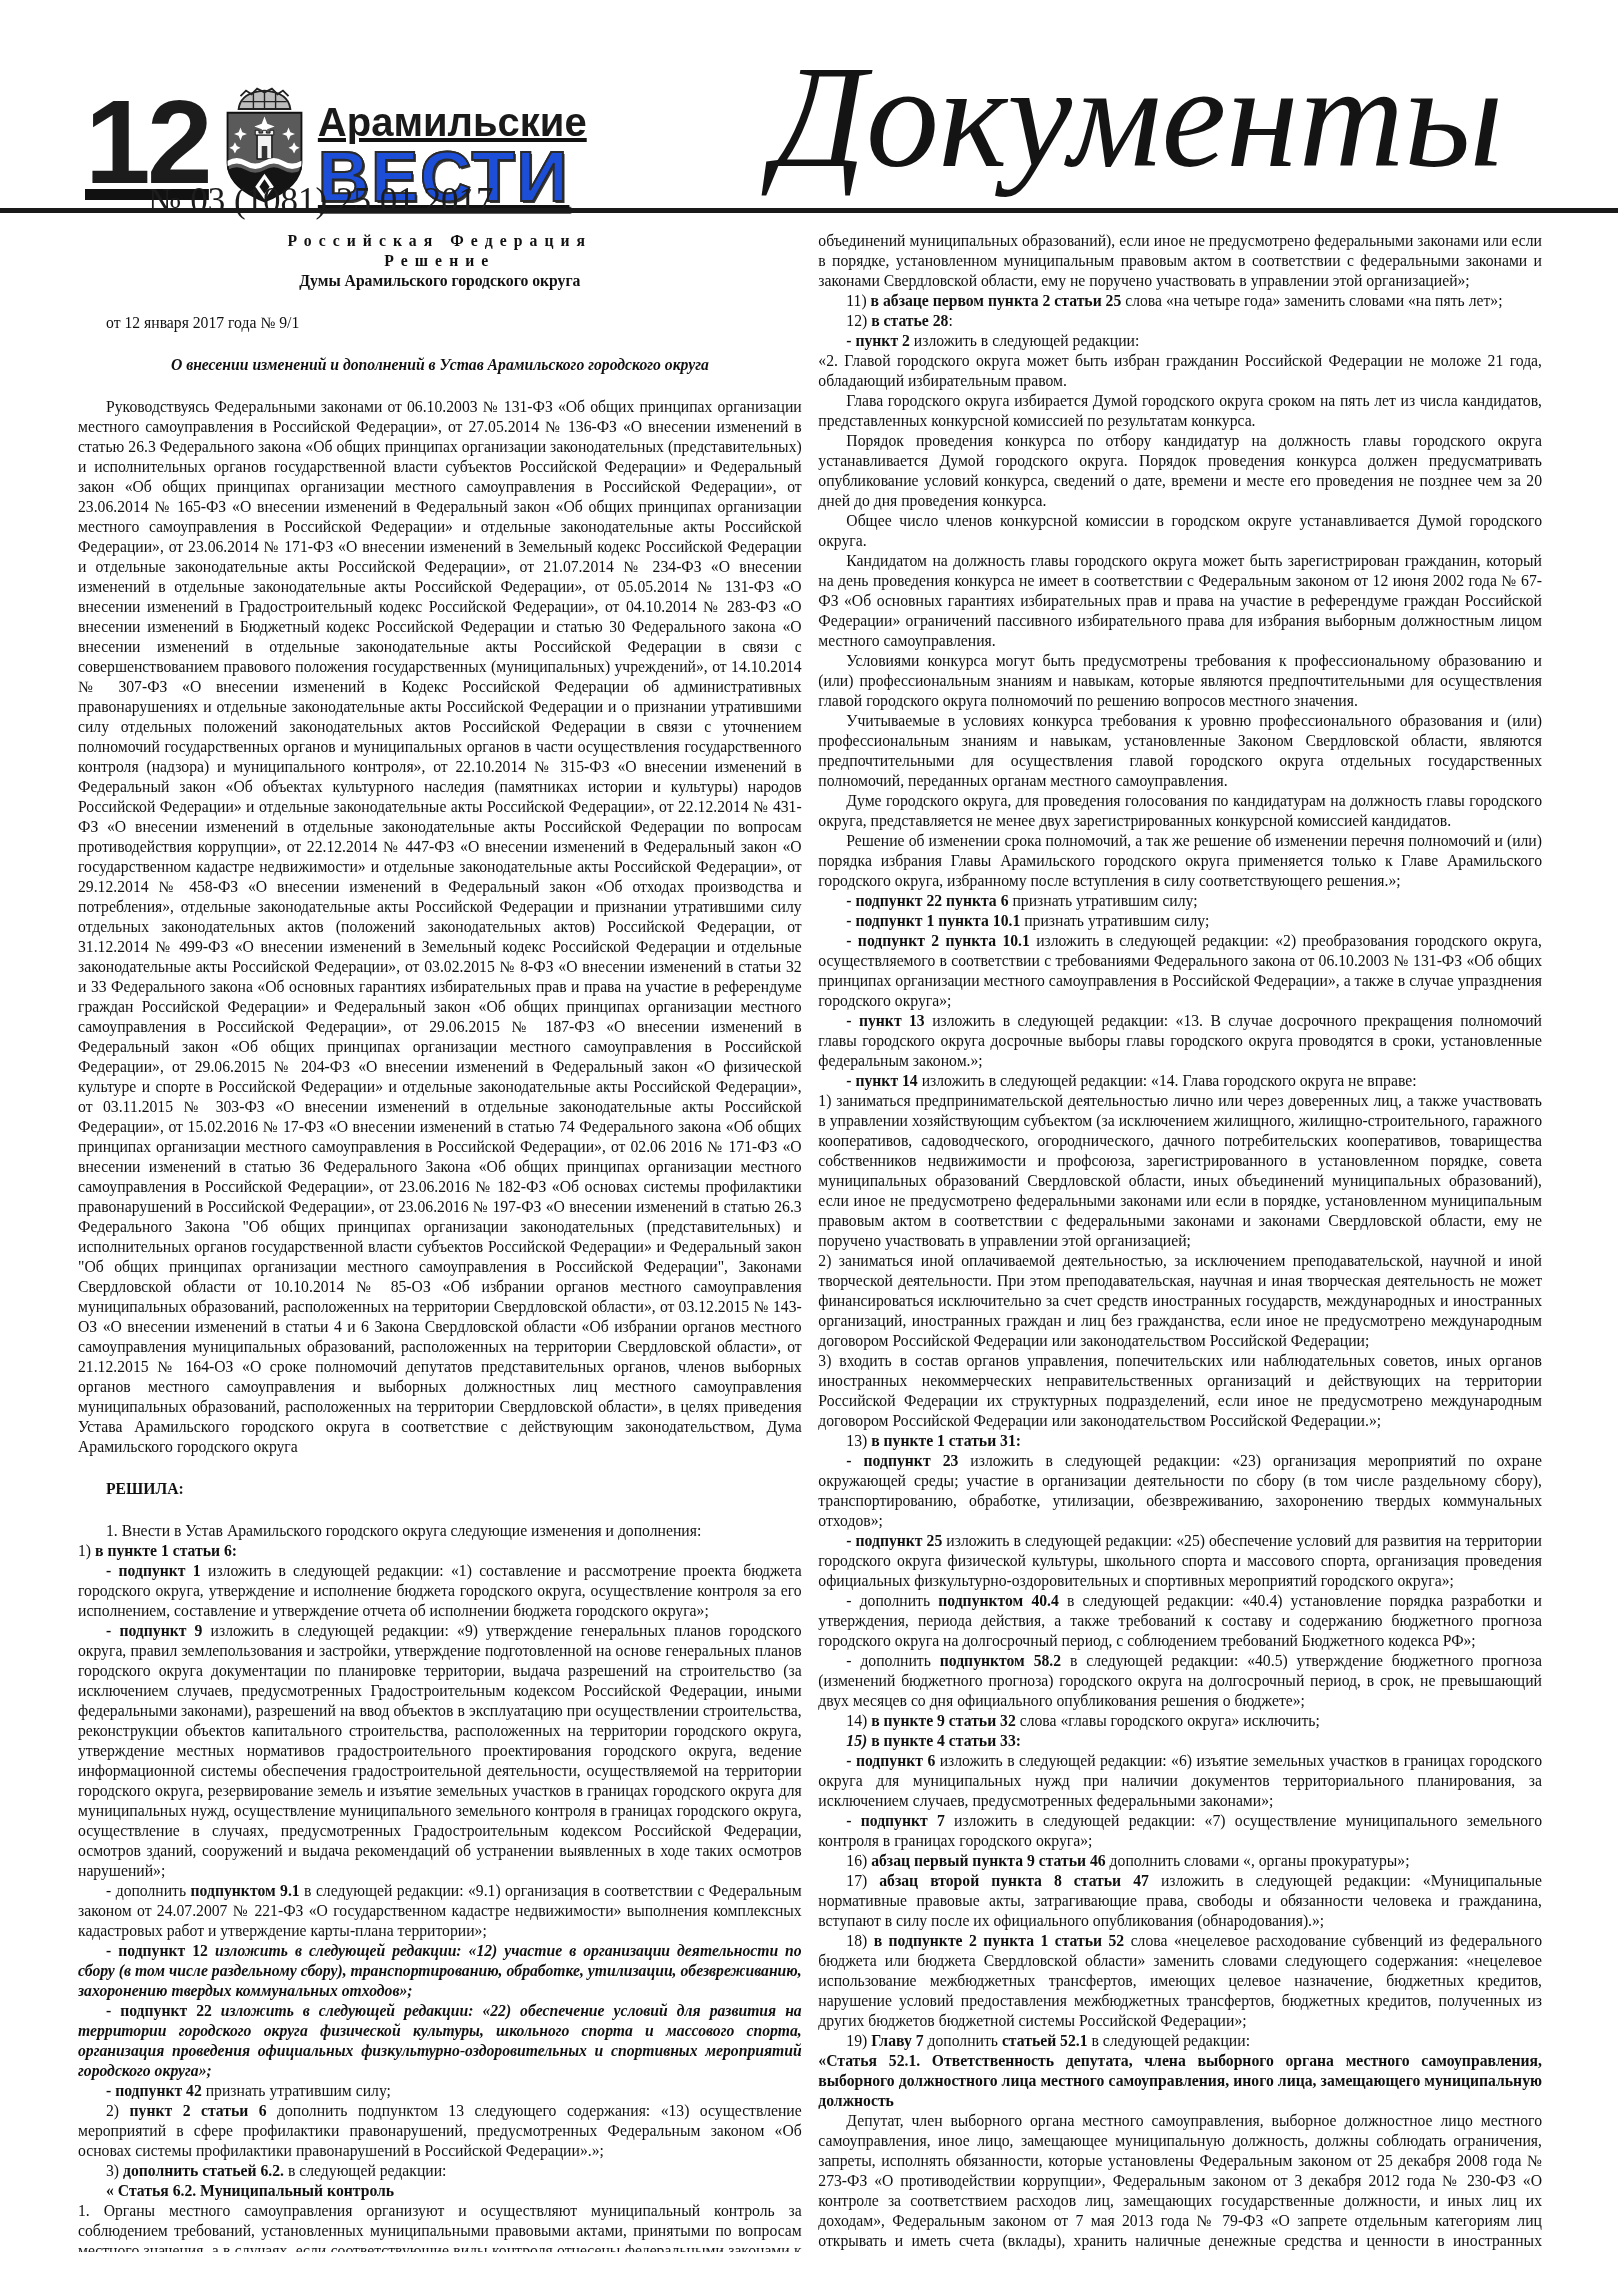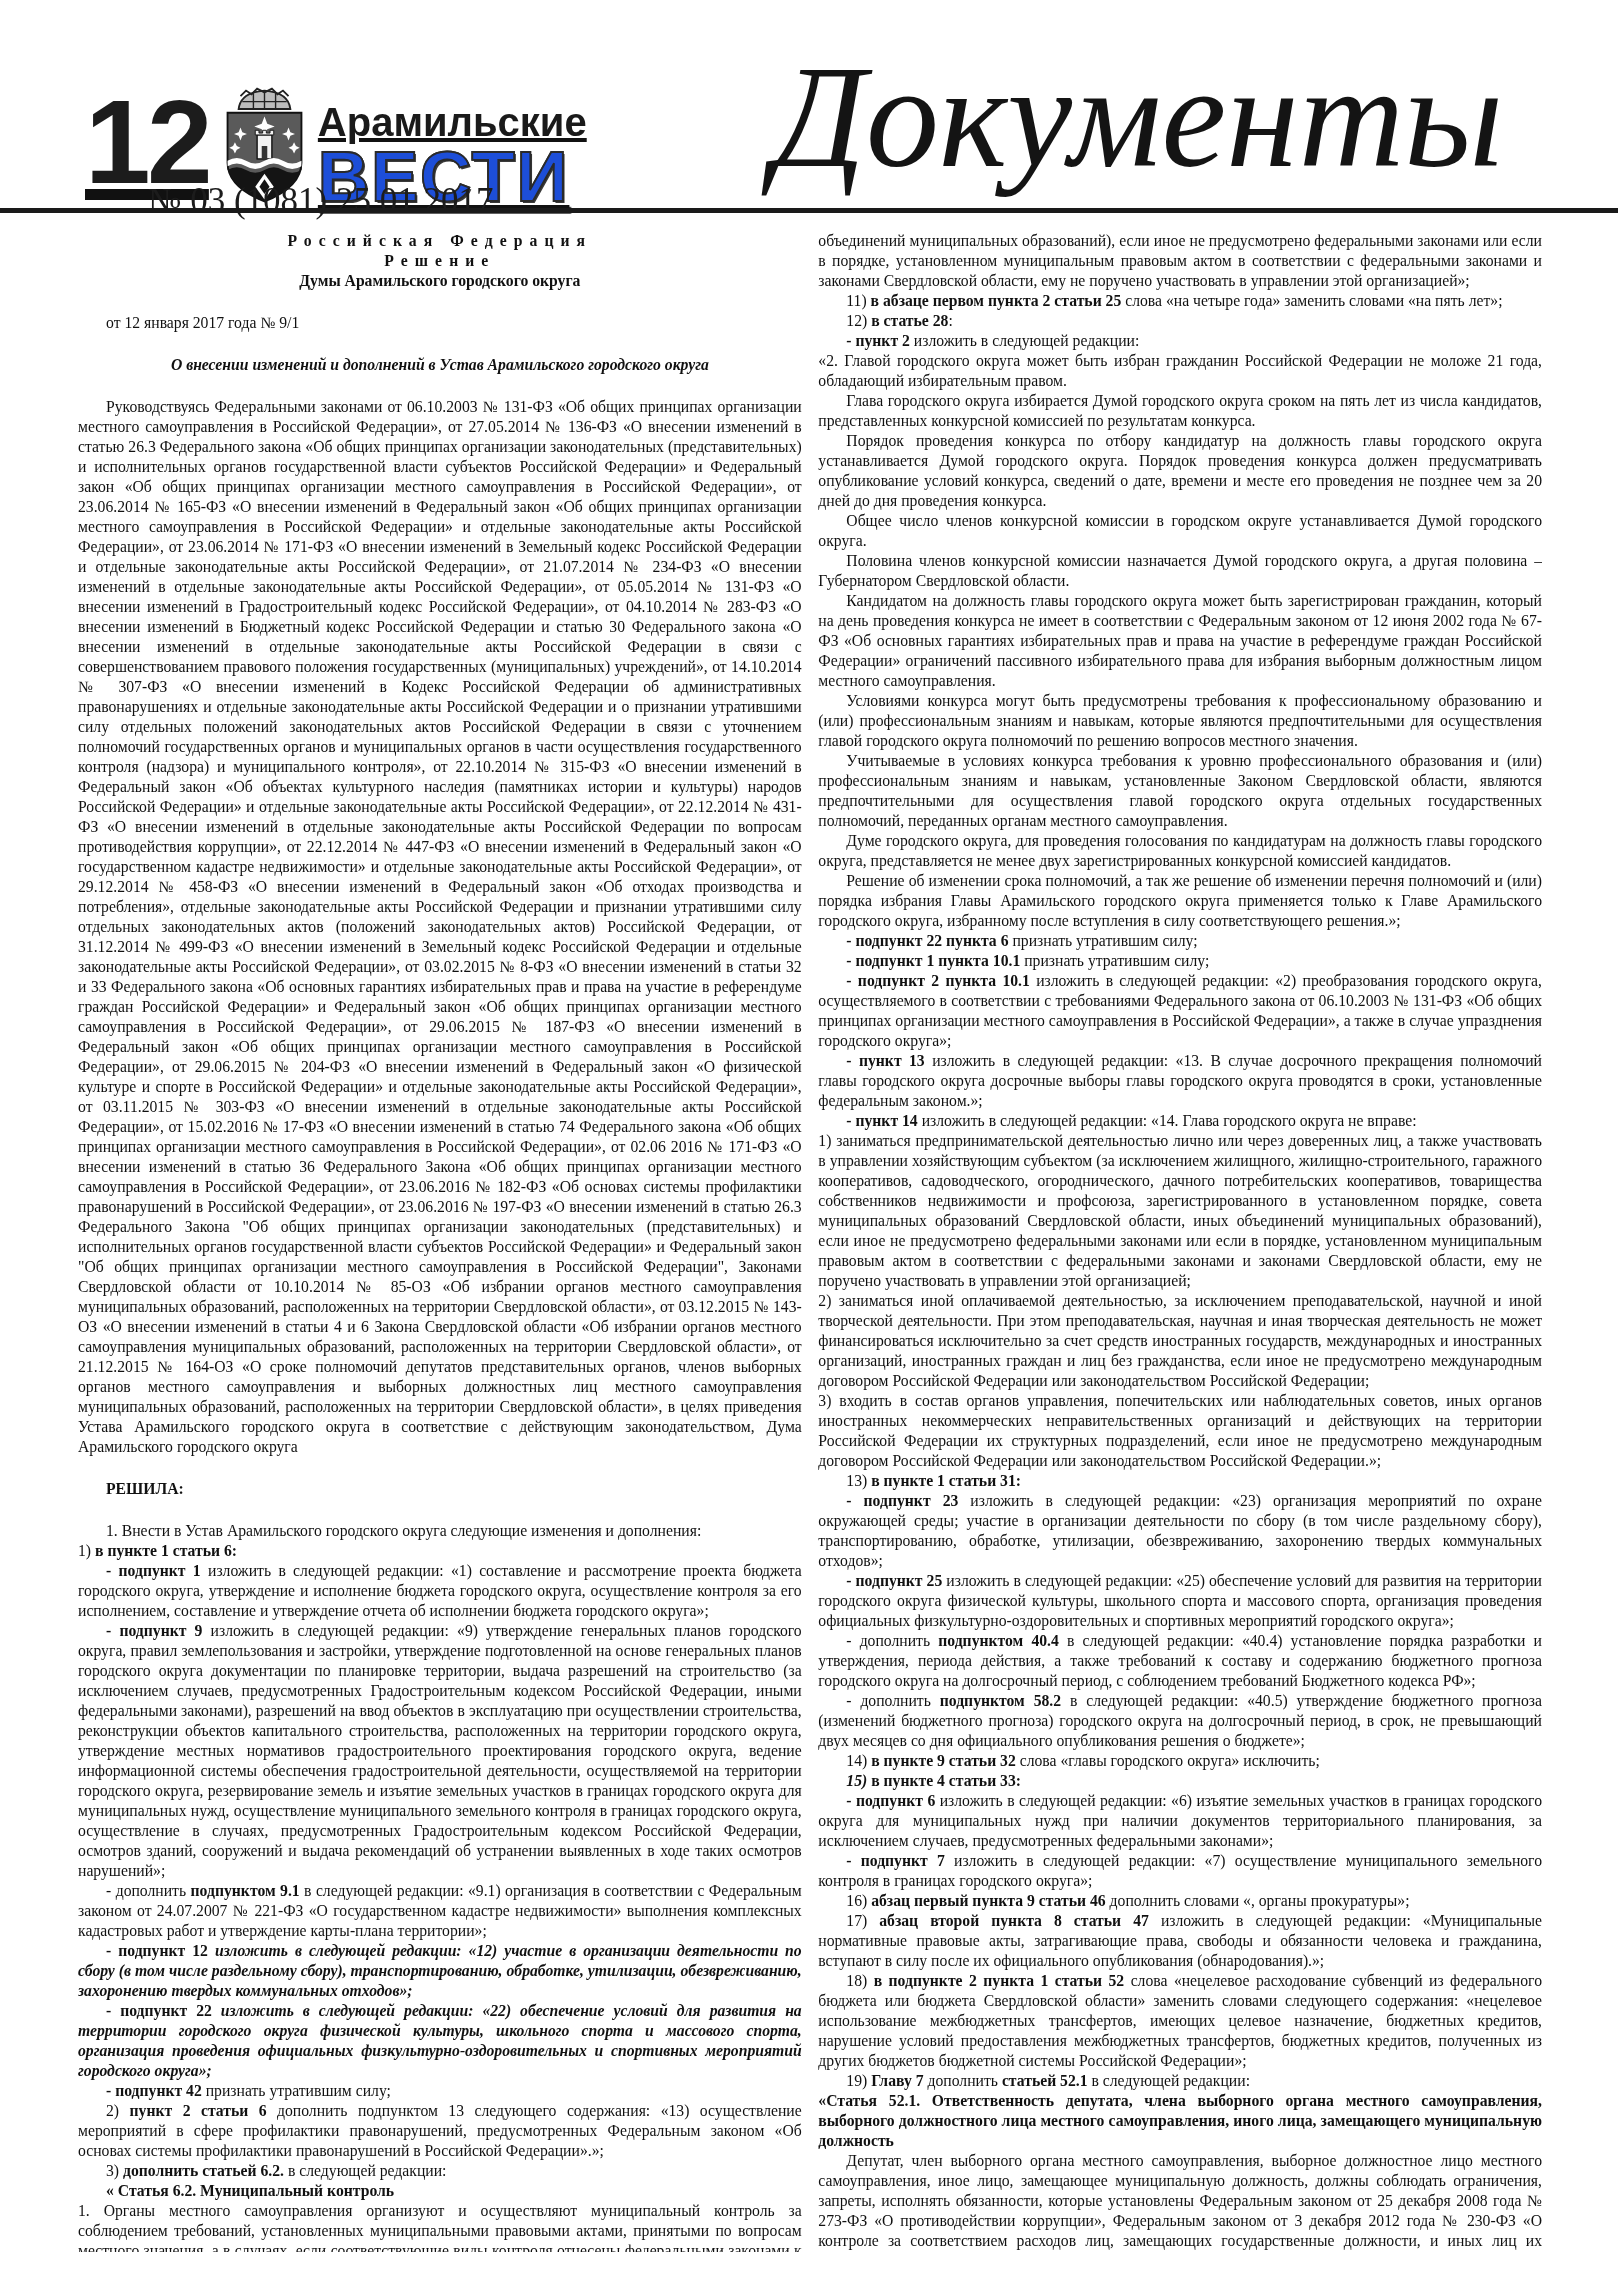--- a/index.html
+++ b/index.html
@@ -105,21 +105,20 @@
       </div>
     <div class="col" id="col-right">
         <p class="para noind"><span>объединений муниципальных образований), если иное не предусмотрено федеральными законами или если в порядке, установленном муниципальным правовым актом в соответствии с федеральными законами и законами Свердловской области, ему не поручено участвовать в управлении этой организацией»;</span></p>
         <p class="para"><span>11) </span><span class="b">в абзаце первом пункта 2 статьи 25 </span><span>слова «на четыре года» заменить словами «на пять лет»;</span></p>
         <p class="para"><span>12) </span><span class="b">в статье 28</span><span>:</span></p>
         <p class="para"><span class="b">- пункт 2 </span><span>изложить в следующей редакции:</span></p>
         <p class="para noind"><span>«2. Главой городского округа может быть избран гражданин Российской Федерации не моложе 21 года, обладающий избирательным правом.</span></p>
         <p class="para"><span>Глава городского округа избирается Думой городского округа сроком на пять лет из числа кандидатов, представленных конкурсной комиссией по результатам конкурса.</span></p>
         <p class="para"><span>Порядок проведения конкурса по отбору кандидатур на должность главы городского округа устанавливается Думой городского округа. Порядок проведения конкурса должен предусматривать опубликование условий конкурса, сведений о дате, времени и месте его проведения не позднее чем за 20 дней до дня проведения конкурса.</span></p>
         <p class="para"><span>Общее число членов конкурсной комиссии в городском округе устанавливается Думой городского округа.</span></p>
-        <p class="para"><span>Половина членов конкурсной комиссии назначается Думой городского округа, а другая половина – Губернатором Свердловской области.</span></p>
         <p class="para"><span>Кандидатом на должность главы городского округа может быть зарегистрирован гражданин, который на день проведения конкурса не имеет в соответствии с Федеральным законом от 12 июня 2002 года № 67-ФЗ «Об основных гарантиях избирательных прав и права на участие в референдуме граждан Российской Федерации» ограничений пассивного избирательного права для избрания выборным должностным лицом местного самоуправления.</span></p>
         <p class="para"><span>Условиями конкурса могут быть предусмотрены требования к профессиональному образованию и (или) профессиональным знаниям и навыкам, которые являются предпочтительными для осуществления главой городского округа полномочий по решению вопросов местного значения.</span></p>
         <p class="para"><span>Учитываемые в условиях конкурса требования к уровню профессионального образования и (или) профессиональным знаниям и навыкам, установленные Законом Свердловской области, являются предпочтительными для осуществления главой городского округа отдельных государственных полномочий, переданных органам местного самоуправления.</span></p>
         <p class="para"><span>Думе городского округа, для проведения голосования по кандидатурам на должность главы городского округа, представляется не менее двух зарегистрированных конкурсной комиссией кандидатов.</span></p>
         <p class="para"><span>Решение об изменении срока полномочий, а так же решение об изменении перечня полномочий и (или) порядка избрания Главы Арамильского городского округа применяется только к Главе Арамильского городского округа, избранному после вступления в силу соответствующего решения.»;</span></p>
         <p class="para"><span class="b">- подпункт 22 пункта 6 </span><span>признать утратившим силу;</span></p>
         <p class="para"><span class="b">- подпункт 1 пункта 10.1 </span><span>признать утратившим силу;</span></p>
         <p class="para"><span class="b">- подпункт 2 пункта 10.1 </span><span>изложить в следующей редакции: «2) преобразования городского округа, осуществляемого в соответствии с требованиями Федерального закона от 06.10.2003 № 131-ФЗ «Об общих принципах организации местного самоуправления в Российской Федерации», а также в случае упразднения городского округа»;</span></p>
         <p class="para"><span class="b">- пункт 13 </span><span>изложить в следующей редакции: «13. В случае досрочного прекращения полномочий главы городского округа досрочные выборы главы городского округа проводятся в сроки, установленные федеральным законом.»;</span></p>
         <p class="para"><span class="b">- пункт 14 </span><span>изложить в следующей редакции: «14. Глава городского округа не вправе:</span></p>

